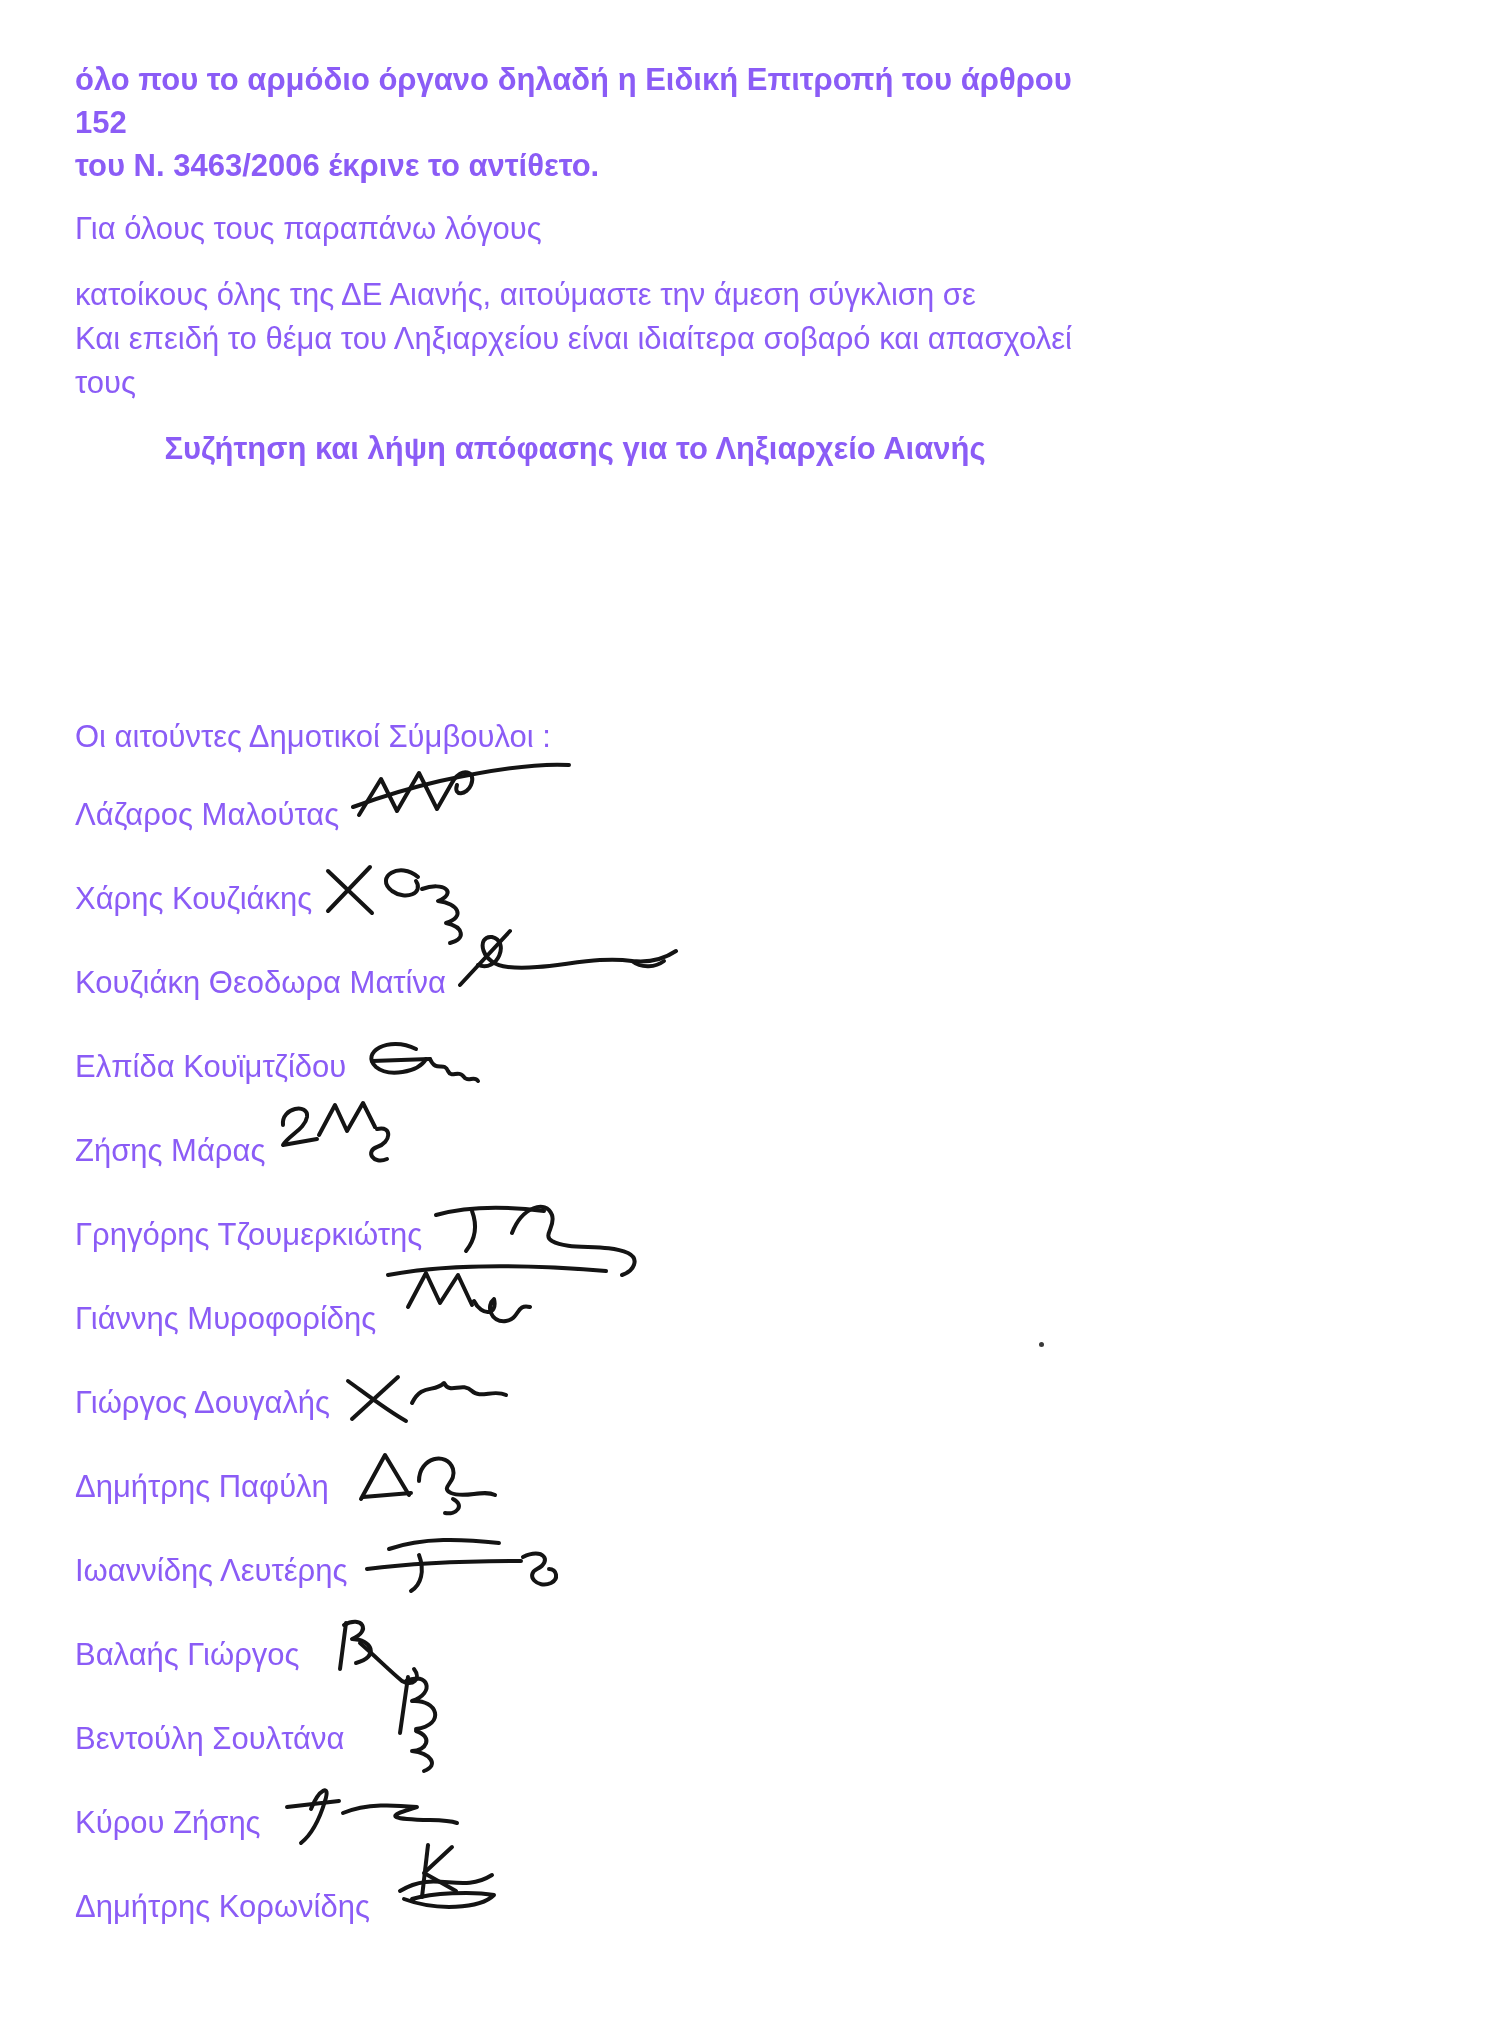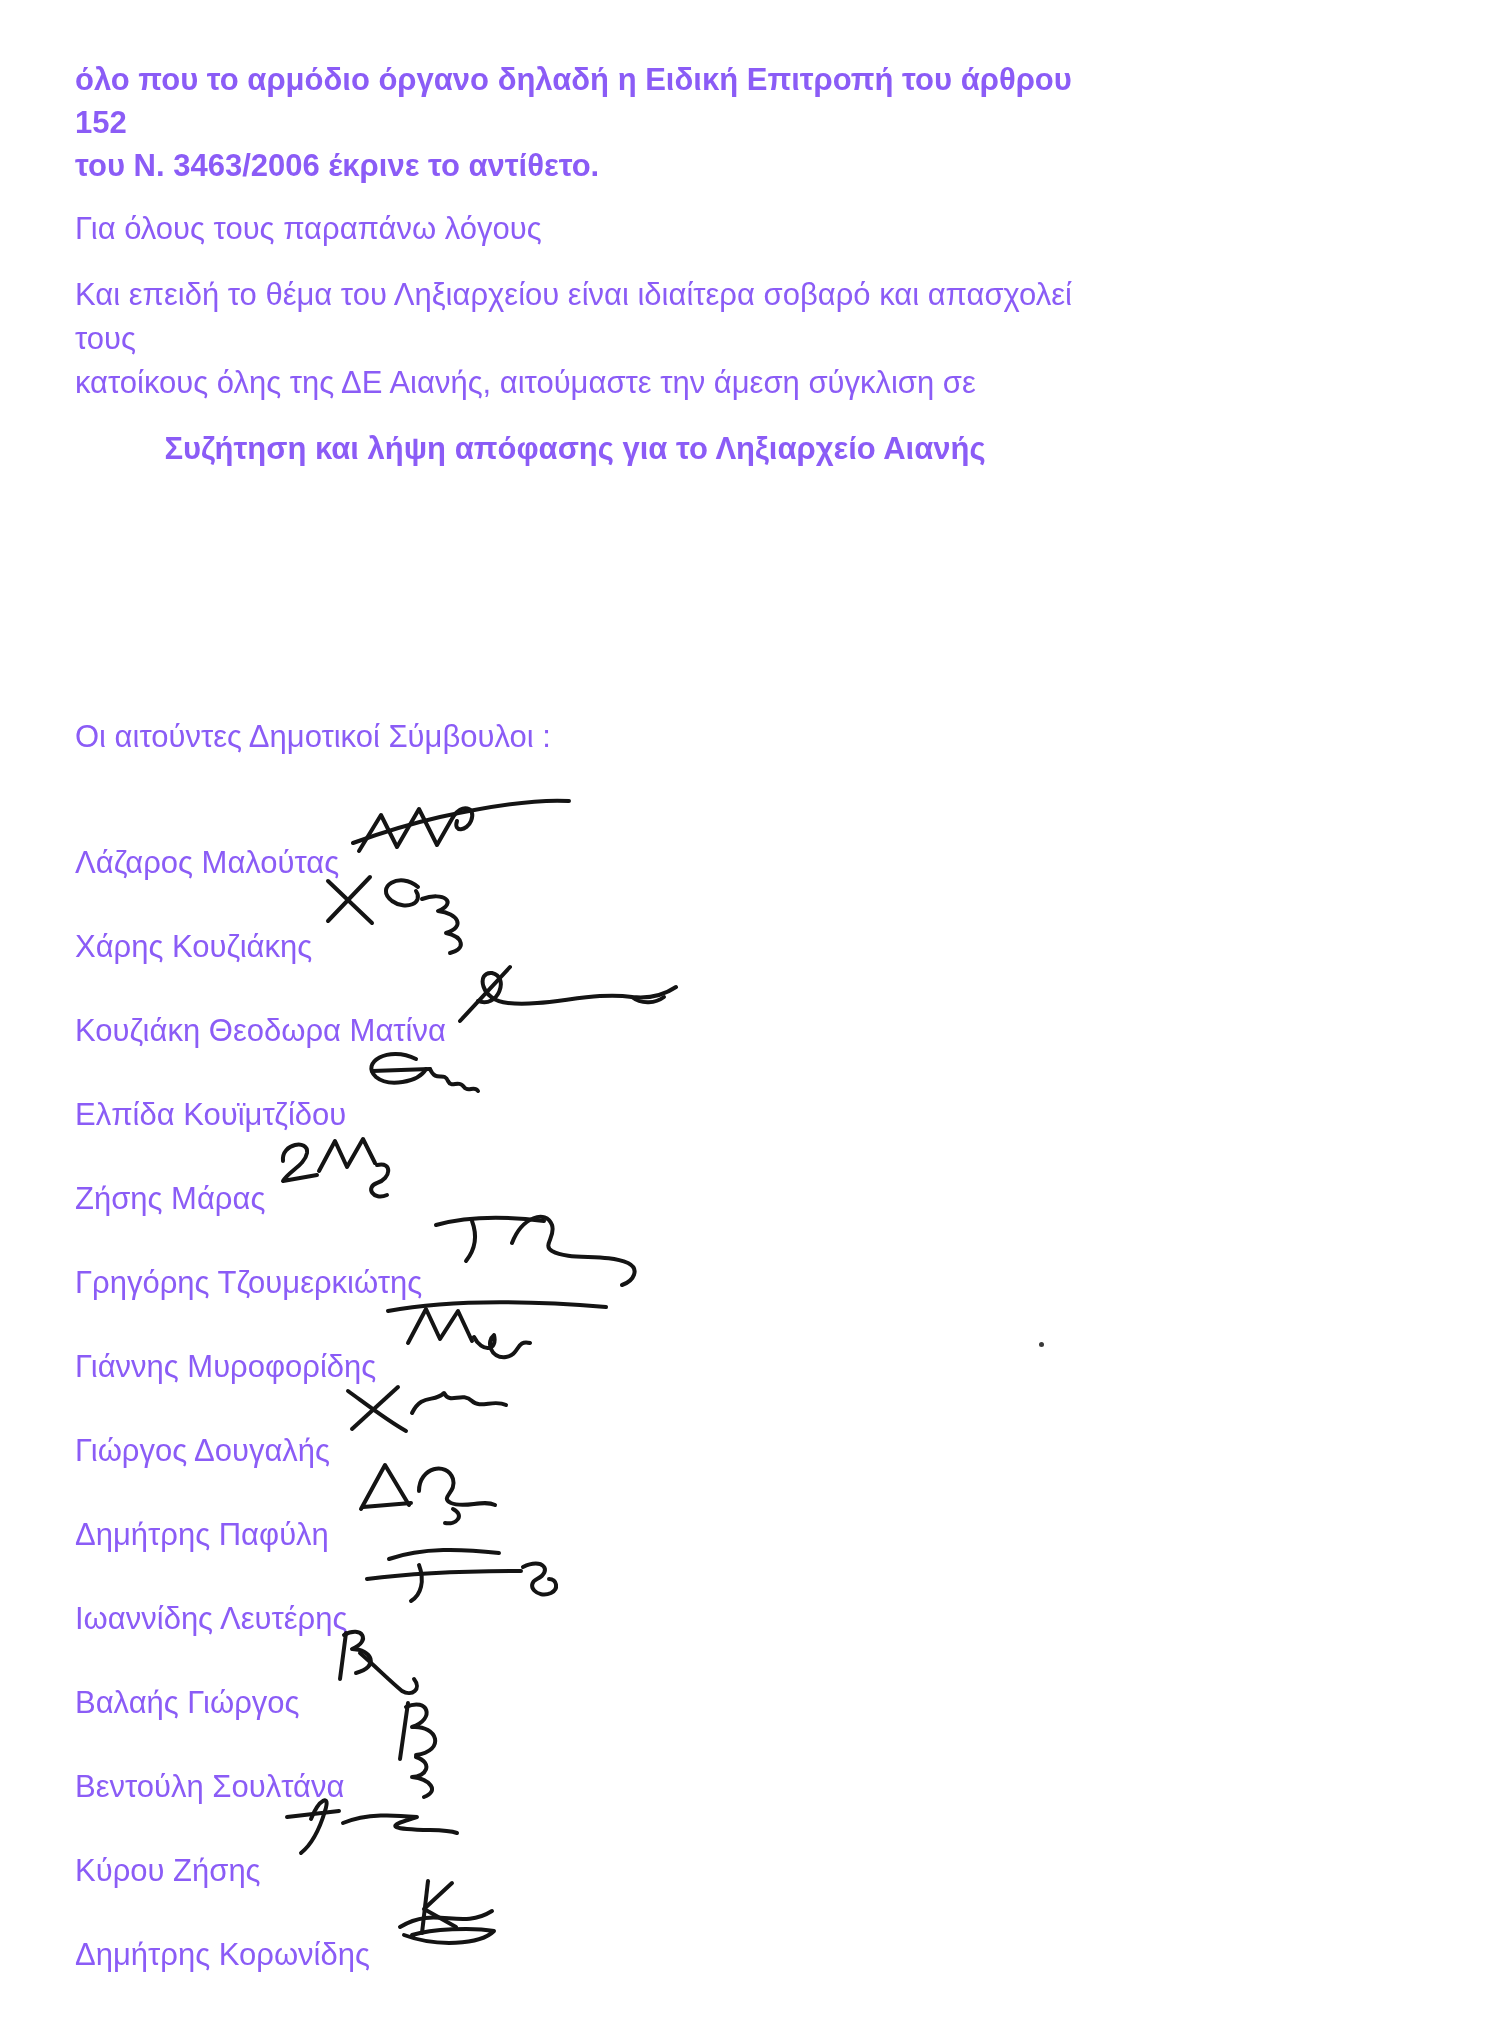--- a/index.html
+++ b/index.html
@@ -51,21 +51,21 @@
   .signers-heading {
     margin-top: 252px;
     font-size: 31px;
     font-weight: 400;
   }
   .signer-rows {
     margin-top: 42px;
   }
   .signer-row {
     display: flex;
-    align-items: flex-end;
+    align-items: flex-start;
     height: 84px;
   }
   .signer-name {
     font-size: 31px;
     font-weight: 400;
     white-space: nowrap;
   }
   .sig {
     margin-left: 6px;
     overflow: visible;
@@ -94,22 +94,22 @@
 
 <div class="page">
   <div class="content">
 
     <div class="heading-line">όλο που το αρμόδιο όργανο δηλαδή η Ειδική Επιτροπή του άρθρου 152</div>
     <div class="heading-line">του Ν. 3463/2006 έκρινε το αντίθετο.</div>
 
     <div class="centered-line">Για όλους τους παραπάνω λόγους</div>
 
     <div class="paragraph">
+      <div class="para-line">κατοίκους όλης της ΔΕ Αιανής, αιτούμαστε την άμεση σύγκλιση σε</div>
       <div class="para-line">Και επειδή το θέμα του Ληξιαρχείου είναι ιδιαίτερα σοβαρό και απασχολεί τους</div>
-      <div class="para-line">κατοίκους όλης της ΔΕ Αιανής, αιτούμαστε την άμεση σύγκλιση σε</div>
     </div>
 
     <div class="subject-line">Συζήτηση και λήψη απόφασης για το Ληξιαρχείο Αιανής</div>
 
     <div class="signers-heading">Οι αιτούντες Δημοτικοί Σύμβουλοι :</div>
 
     <div class="signer-rows">
 
       <div class="signer-row">
         <span class="signer-name">Λάζαρος Μαλούτας</span>

